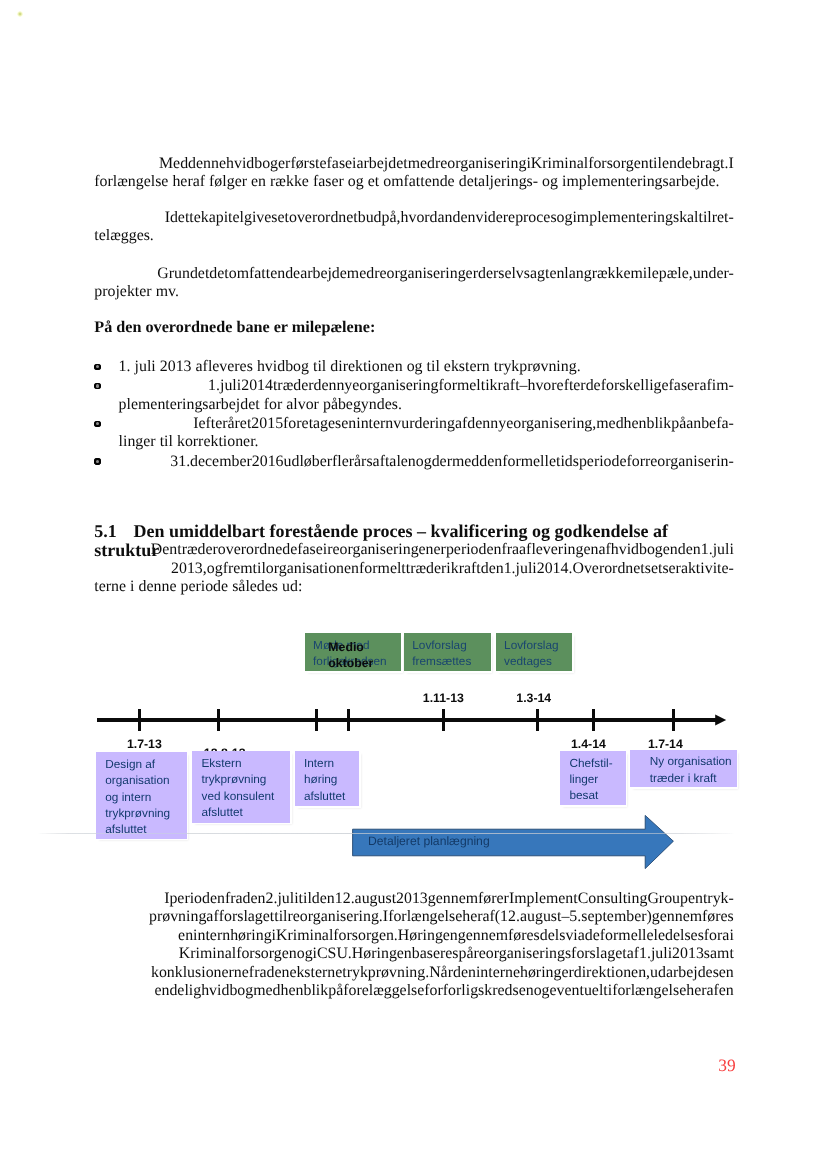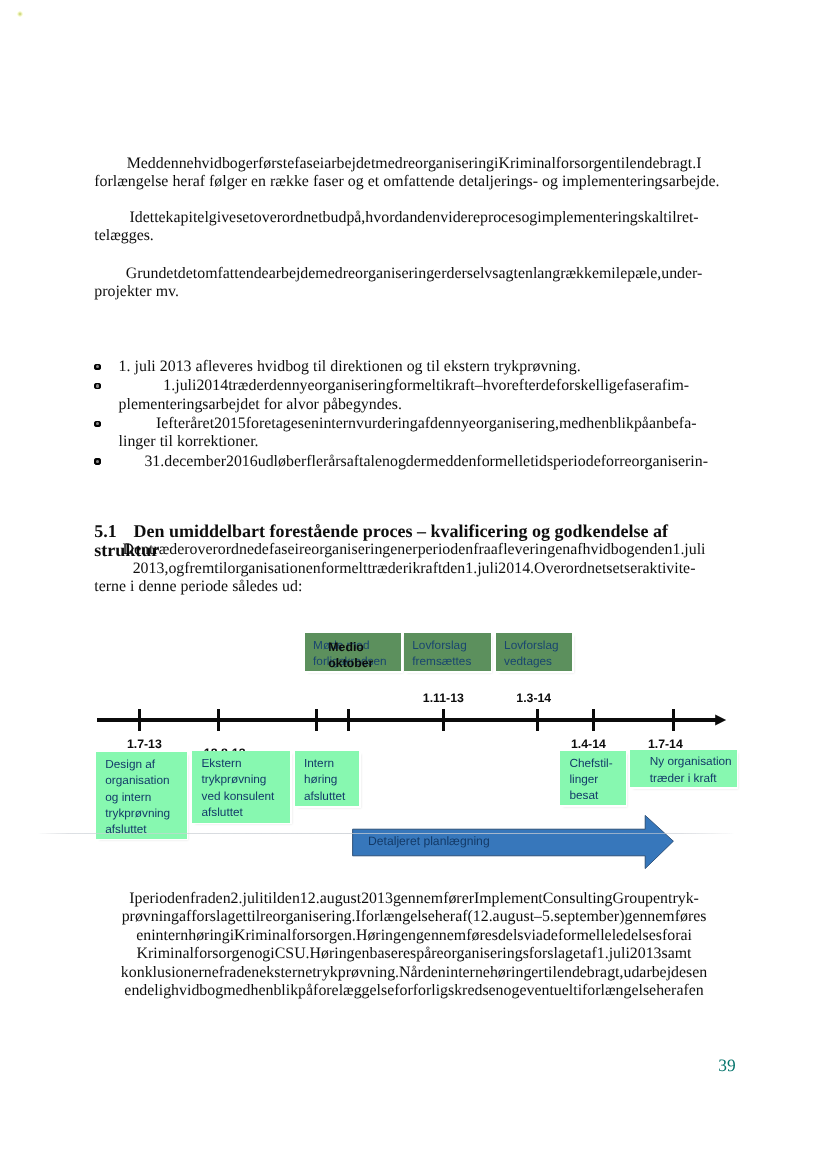--- a/index.html
+++ b/index.html
@@ -12,21 +12,21 @@
   }
   .page{position:relative;width:828px;height:1169px;background:#ffffff;overflow:hidden;}
   
   .inkwrap{position:absolute;inset:0;filter:blur(0.36px) contrast(1.08);}
 
   
   .col{position:absolute;left:94.3px;width:639.5px;}
   p.body{margin:0;font-size:15.88px;line-height:18.5px;}
   
   .ln{
-    display:flex;flex-flow:row nowrap;justify-content:center;
+    display:flex;flex-flow:row nowrap;justify-content:flex-end;
     font-size:15.88px;line-height:18.5px;white-space:nowrap;
     overflow:visible;
   }
   .ln.last{justify-content:flex-start;}
   .ln.last > span + span{margin-left:.255em;}
   .ln > span{display:inline-block;}
   h2.sec{
     margin:0;font-size:18.8px;line-height:18.6px;font-weight:bold;
   }
   h2.sec .num{display:inline-block;width:27.4px;}
@@ -47,21 +47,21 @@
     border-radius:50%;background:#0d0d0d;
     box-shadow:inset 0 0 0 1.45px #0d0d0d;
   }
   ul.bullets li .dot::after{
     content:"";position:absolute;left:1.55px;top:1.55px;width:3.2px;height:3.2px;
     border-radius:50%;background:rgba(150,150,150,.95);
   }
 
   .pagenum{
     position:absolute;left:718.2px;top:1056.2px;
-    font-size:17.4px;line-height:18px;color:#0f766e;
+    font-size:17.4px;line-height:18px;color:#ef4444;
   }
 
   
   .speck{position:absolute;left:17.4px;top:11.2px;width:5.6px;height:5.6px;border-radius:50%;
     background:radial-gradient(circle at 50% 50%, rgba(186,196,96,.95) 0%, rgba(226,233,150,.55) 48%, rgba(250,252,215,.18) 75%, rgba(255,255,255,0) 100%);}
 
   
   .fold{position:absolute;left:38px;top:832.6px;width:697px;height:1.8px;z-index:3;
     mix-blend-mode:lighten;
     background:linear-gradient(to right, rgba(255,255,255,0) 0%, rgba(208,212,218,.55) 5%, rgba(203,208,214,.62) 38%,
@@ -71,21 +71,21 @@
       rgba(128,133,140,.30) 66%, rgba(128,133,140,.20) 92%, rgba(255,255,255,0) 100%);}
 
   
   .fig{position:absolute;left:0;top:0;width:828px;height:1169px;}
   .gbox,.bbox{
     position:absolute;box-sizing:border-box;
     font-family:"Liberation Sans", sans-serif;font-size:11.8px;line-height:16.35px;
     white-space:nowrap;
   }
   .gbox{background:#5f8f60;color:#214a70;padding:3.7px 0 0 8.6px;}
-  .bbox{background:#86efac;color:#1b3f6b;padding:3.6px 0 0 9.1px;}
+  .bbox{background:#c4b5fd;color:#1b3f6b;padding:3.6px 0 0 9.1px;}
   .gbox::after,.bbox::after{
     content:"";position:absolute;left:2px;right:-1.6px;top:2px;bottom:-1.6px;
     box-shadow:1.4px 1.4px 2.2px rgba(0,0,0,.10);z-index:-1;
   }
   .tl-lab{
     position:absolute;font-family:"Liberation Sans", sans-serif;font-weight:bold;
     font-size:12.3px;line-height:15.9px;color:#141414;white-space:nowrap;
   }
   .axis-line{position:absolute;background:#141414;}
   .tick{position:absolute;background:#141414;width:3.1px;}
@@ -170,20 +170,21 @@
           <span>række</span>
           <span>milepæle,</span>
           <span>under-</span>
         </span>
     <span class="ln last">
           <span>projekter</span>
           <span>mv.</span>
         </span>
   </p>
 
+  <p class="introbold col" style="top:319px;">På den overordnede bane er milepælene:</p>
 
   <ul class="bullets col" style="top:357.8px;">
     <li>
           <span class="dot"></span>
           <span class="ln last">
             <span>1.</span>
             <span>juli</span>
             <span>2013</span>
             <span>afleveres</span>
             <span>hvidbog</span>
@@ -470,21 +471,21 @@
           <span>konklusionerne</span>
           <span>fra</span>
           <span>den</span>
           <span>eksterne</span>
           <span>trykprøvning.</span>
           <span>Når</span>
           <span>den</span>
           <span>interne</span>
           <span>høring</span>
           <span>er</span>
-          <span>tilendebragt,</span>
+          <span>direktionen,</span>
           <span>udarbejdes</span>
           <span>en</span>
         </span>
     <span class="ln">
           <span>endelig</span>
           <span>hvidbog</span>
           <span>med</span>
           <span>henblik</span>
           <span>på</span>
           <span>forelæggelse</span>

